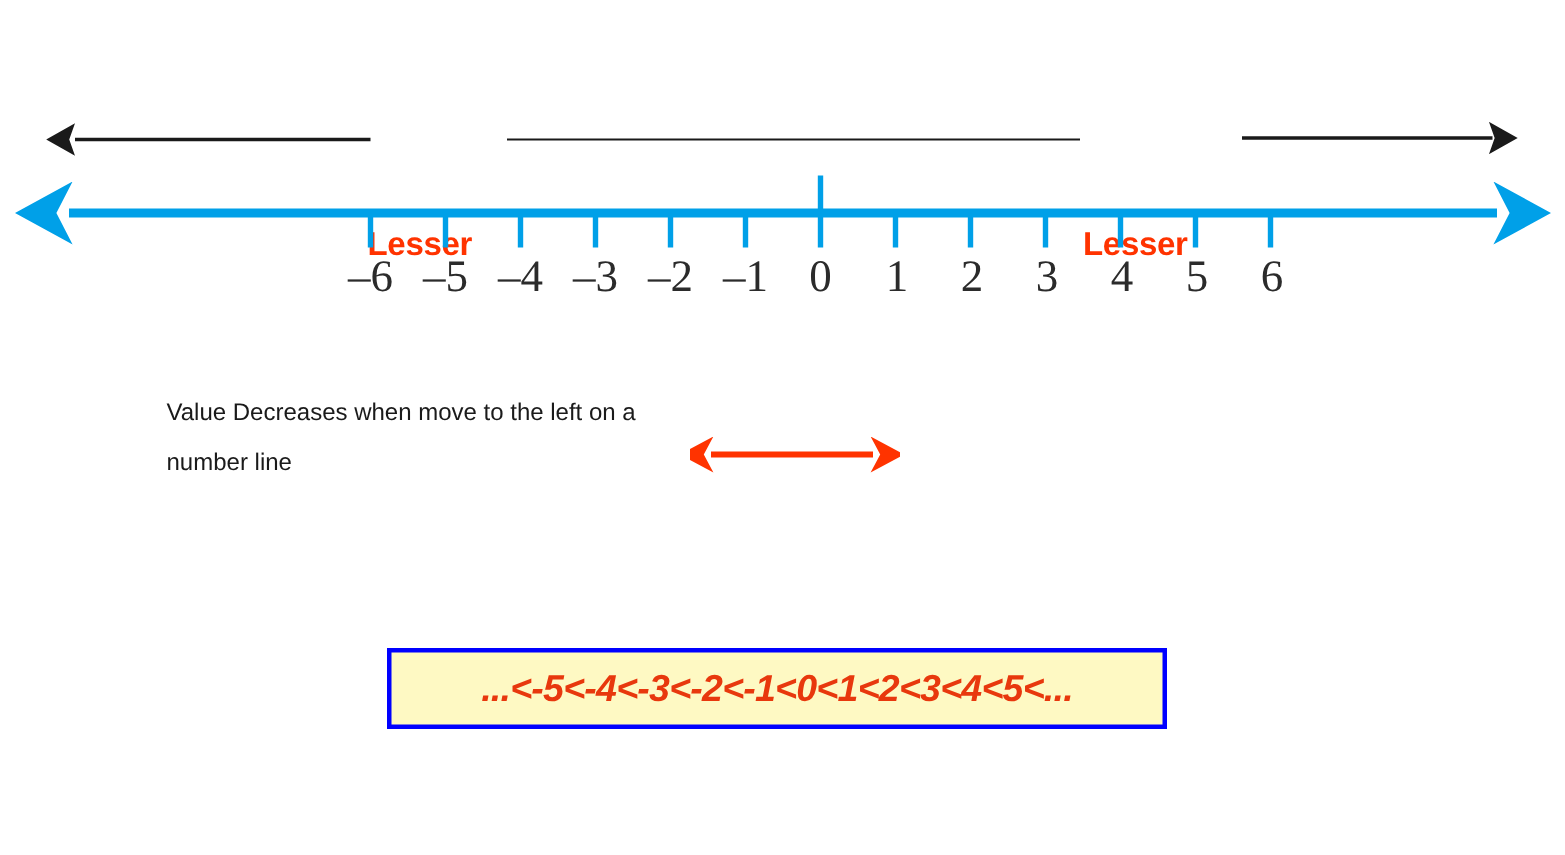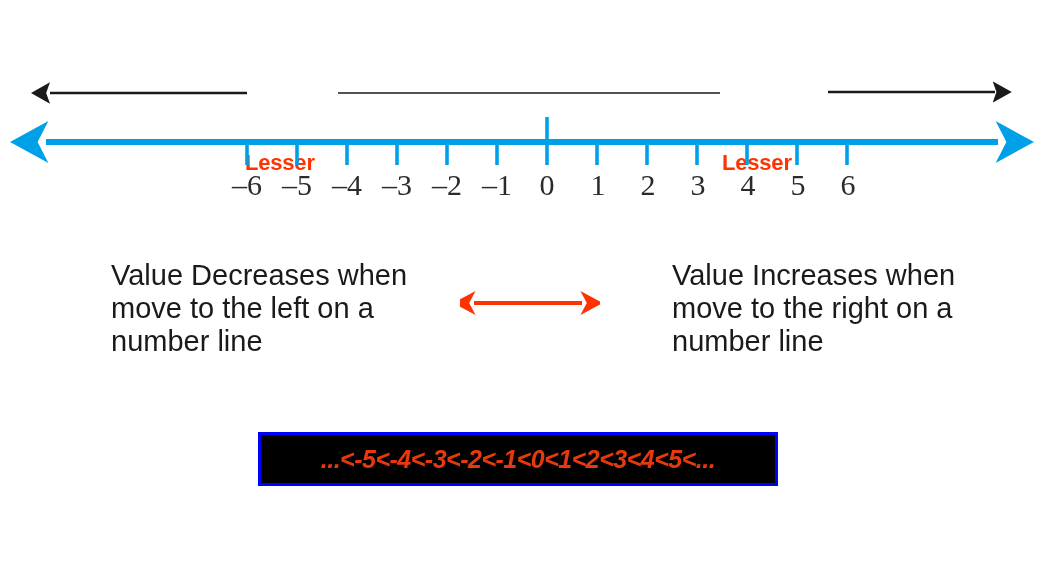--- a/index.html
+++ b/index.html
@@ -69,21 +69,21 @@
     width: 60px;
     margin-left: -30px;
     top: 63px;
     line-height: 34px;
   }
 
   
   .explain {
     position: absolute;
     font-family: "Liberation Sans", sans-serif;
-    font-size: 29px;
+    font-size: 16px;
     color: #1a1a1a;
     line-height: 33px;
     white-space: pre-line;
   }
   .explain.left  { left: 111px; top: 259px; width: 330px; }
   .explain.right { left: 672px; top: 259px; width: 330px; }
 
   
   .midarrow {
     position: absolute;
@@ -95,21 +95,21 @@
 
   
   .ineq-box {
     position: absolute;
     left: 258px;
     top: 432px;
     width: 520px;
     height: 54px;
     box-sizing: border-box;
     border: 3px solid #0000FF;
-    background: #000000;
+    background: #fef9c3;
     display: flex;
     align-items: center;
     justify-content: center;
   }
   .ineq-text {
     font-family: "Liberation Sans", sans-serif;
     font-weight: bold;
     font-style: italic;
     font-size: 25px;
     color: #E8380D;
@@ -184,21 +184,20 @@
     <div class="tick-label" style="left:598px">1</div>
     <div class="tick-label" style="left:648px">2</div>
     <div class="tick-label" style="left:698px">3</div>
     <div class="tick-label" style="left:748px">4</div>
     <div class="tick-label" style="left:798px">5</div>
     <div class="tick-label" style="left:848px">6</div>
   </div>
 
   <div class="explain left">Value Decreases when move to the left on a number line</div>
 
-  <div class="explain right">Value  Increases  when move to the right on a number line</div>
 
   <svg class="midarrow" width="140" height="30" viewBox="0 0 140 30">
     <defs>
       <marker id="redArrowL" markerWidth="6" markerHeight="6" refX="5.2" refY="3" orient="auto" markerUnits="strokeWidth">
         <path d="M5.6,0 L0,3 L5.6,6 L4,3 Z" fill="#FF3300"></path>
       </marker>
       <marker id="redArrowR" markerWidth="6" markerHeight="6" refX="0.8" refY="3" orient="auto" markerUnits="strokeWidth">
         <path d="M0.4,0 L6,3 L0.4,6 L2,3 Z" fill="#FF3300"></path>
       </marker>
     </defs>

